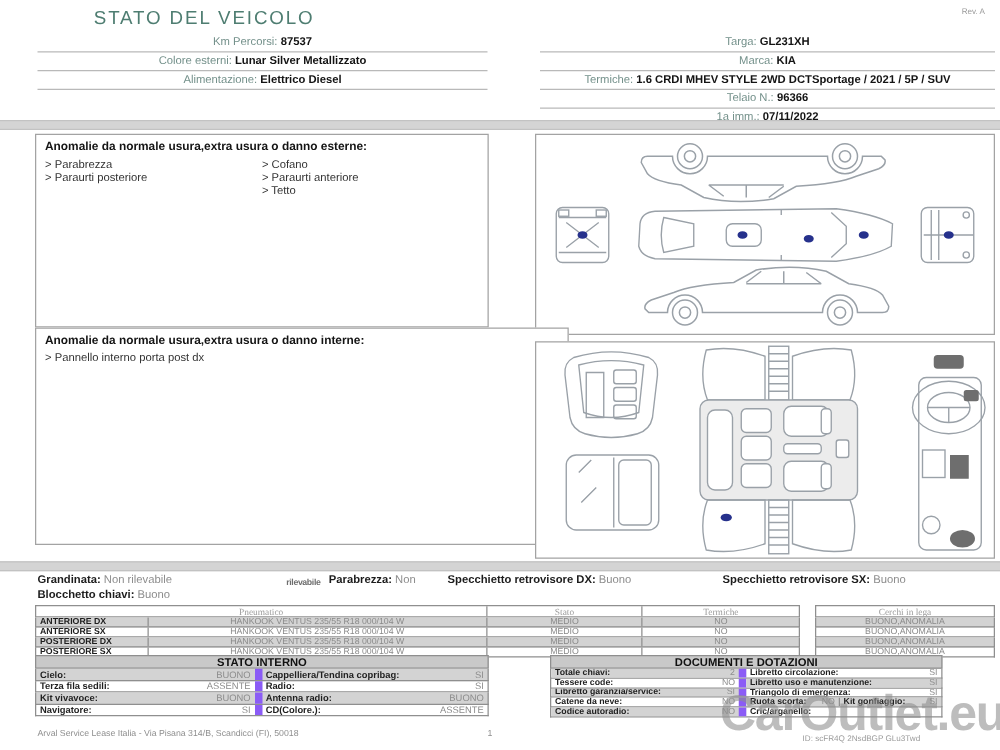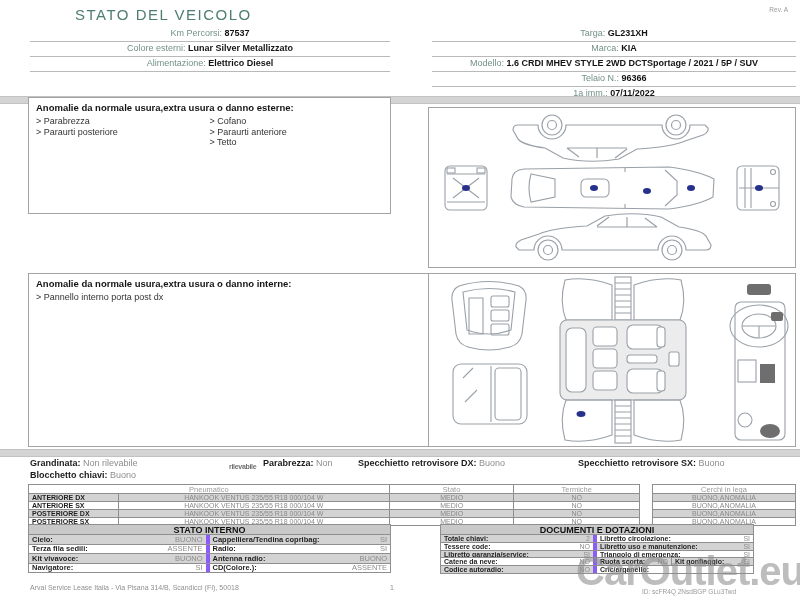--- a/index.html
+++ b/index.html
@@ -13,23 +13,23 @@
   .info-left  { position:absolute; left:30px;  top:27px; width:360px; }
   .info-right { position:absolute; left:432px; top:27px; width:364px; }
   .info-row { border-bottom:1px solid #b9b9b9; padding:1px 0 2px; font-size:9px; line-height:11px;text-align:center; }
   .info-row .lbl { color:#73908a; }
   .info-row .val { color:#141414; font-weight:bold; }
 
   .divider { position:absolute; left:0; width:800px; height:8px; background:#d4d4d4; border-top:1px solid #c2c2c2; border-bottom:1px solid #c2c2c2; }
   .d1 { top:96px; } .d2 { top:449px; }
 
   .panel { position:absolute; border:1px solid #a3a3a3; background:#fff; }
-  .ext-anom { left:28px;  top:97px; width:363px; height:117px; padding:4px 7px; }
+  .ext-anom { left:28px;  top:107px; width:363px; height:155px; padding:4px 7px; }
   .ext-diag { left:428px; top:107px; width:368px; height:161px; }
-  .int-anom { left:28px;  top:273px; width:427px; height:174px; padding:4px 7px; }
+  .int-anom { left:28px;  top:262px; width:427px; height:174px; padding:4px 7px; }
   .int-diag { left:428px; top:273px; width:368px; height:174px; }
   .panel-heading { font-size:9.5px; font-weight:bold; color:#141414; margin-bottom:3px; }
   .anom-cols { display:flex; }
   .anom-col { width:50%; }
   .anom-item { font-size:9px; color:#333; line-height:10.5px; }
 
   .cs { position:absolute; font-size:9px; white-space:nowrap; }
   .cs .cl { font-weight:bold; color:#1c1c1c; }
   .cs .cv { color:#8d8d8d; }
   .cs-grandinata { left:30px;  top:458px; }
@@ -38,34 +38,34 @@
   .cs-sx         { left:578px; top:458px; }
   .cs-blocchetto { left:30px;  top:470px; }
   .overlap { position:absolute; left:1px; top:4.5px; font-size:7px; color:#4a4a4a; opacity:.8; font-weight:bold; letter-spacing:-.3px; }
 
   .tire-table { position:absolute; left:28px; top:484px; width:612px; font-size:7px; }
   .cerchi-table { position:absolute; left:652px; top:484px; width:144px; font-size:7px; }
   .tt-row { display:flex; border:1px solid #8f8f8f; border-top:none; height:8px; }
   .tt-row.head { border-top:1px solid #8f8f8f; height:10px; }
   .tt-cell { display:flex; align-items:center; justify-content:center; color:#8a8a8a; border-right:1px solid #8f8f8f; overflow:hidden; white-space:nowrap; }
   .tt-cell:last-child { border-right:none; }
-  .hd { color:#9c9c9c; font-size:7.5px; }
+  .hd { color:#9c9c9c; font-size:7.5px;font-family:Liberation Serif, serif; }
   .c-pneu { width:362px; } .c-pos { width:90px; justify-content:flex-start; padding-left:3px; font-weight:bold; color:#1f1f1f; }
   .c-tire { width:272px; } .c-stato { width:125px; } .c-term { width:125px; }
   .c-full { width:100%; }
   .sh { background:#d3d3d3; }
 
   .bt { position:absolute; top:524px; }
   .bt-si  { left:28px;  width:363px; font-size:7.5px; }
   .bt-doc { left:408px; width:346px; font-size:7px;padding-left:32px; }
   .bt-head { height:11px; background:#c9c9c9; border:1px solid #8f8f8f; display:flex; align-items:center; justify-content:center; font-weight:bold; font-size:9px; color:#111; }
   .bt-row { display:flex; border:1px solid #8f8f8f; border-top:none; }
   .si-row { height:9.5px; } .doc-row { height:7.8px; }
   .half { width:50%; display:flex; justify-content:space-between; align-items:center; padding:0 3px; overflow:hidden; white-space:nowrap; }
-  .half.hl { border-right:4px solid #8b5cf6; }
+  .half.hl { border-right:6px solid #8b5cf6;align-items:flex-end; }
   .cl2 { font-weight:bold; color:#1f1f1f; }
   .cv2 { color:#8d8d8d; padding-left:4px; }
   .split { display:flex; padding:0; }
   .subcell { display:flex; justify-content:space-between; align-items:center; padding:0 3px; overflow:hidden; white-space:nowrap; }
   .subcell.s1 { width:48%; border-right:1px solid #8f8f8f; }
   .subcell.s2 { width:52%; }
 
   .footer-company { position:absolute; left:30px; top:584px; font-size:7px; color:#8f8f8f; }
   .footer-page { position:absolute; left:390px; top:584px; font-size:7px; color:#8f8f8f; }
   .footer-id { position:absolute; left:642px; top:588px; font-size:6.5px; color:#9a9a9a; white-space:nowrap; }
@@ -98,21 +98,21 @@
   <div class="info-right">
     <div class="info-row">
       <span class="lbl">Targa:</span>
       <span class="val">GL231XH</span>
     </div>
     <div class="info-row">
       <span class="lbl">Marca:</span>
       <span class="val">KIA</span>
     </div>
     <div class="info-row">
-      <span class="lbl">Modello:</span>
+      <span class="lbl">Termiche:</span>
       <span class="val">1.6 CRDI MHEV STYLE 2WD DCTSportage / 2021 / 5P / SUV</span>
     </div>
     <div class="info-row">
       <span class="lbl">Telaio N.:</span>
       <span class="val">96366</span>
     </div>
     <div class="info-row">
       <span class="lbl">1a imm.:</span>
       <span class="val">07/11/2022</span>
     </div>

